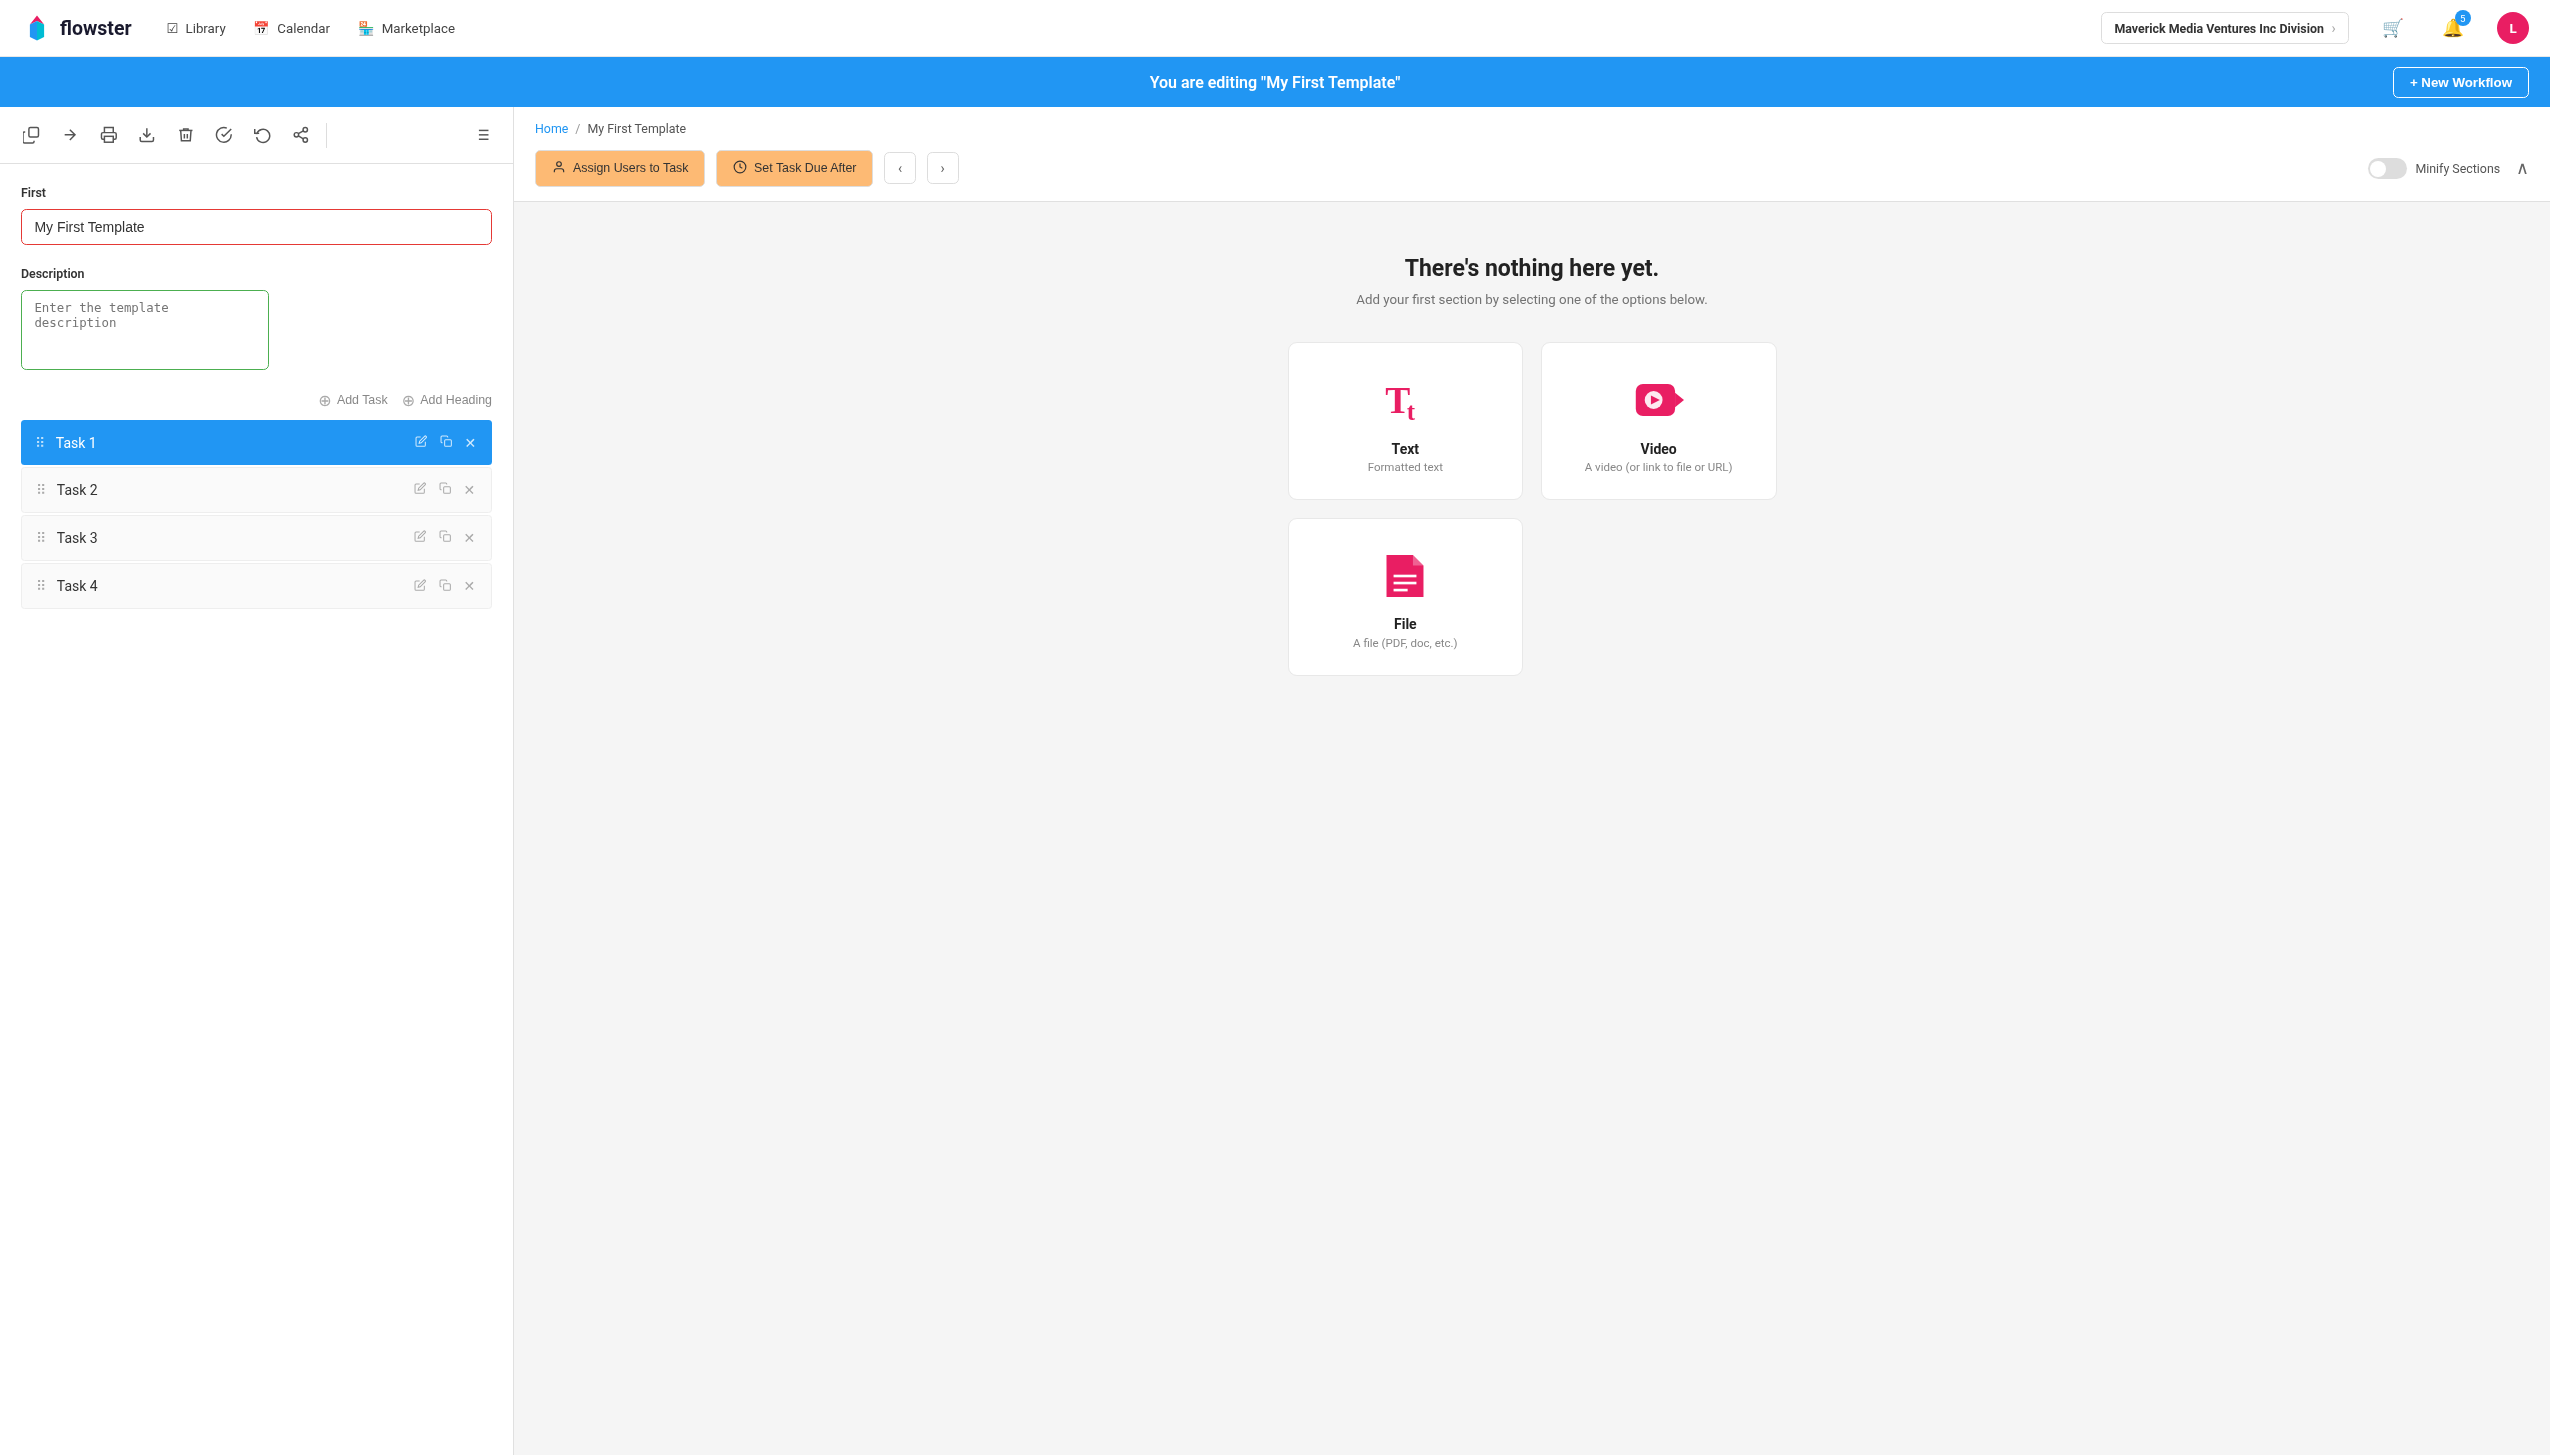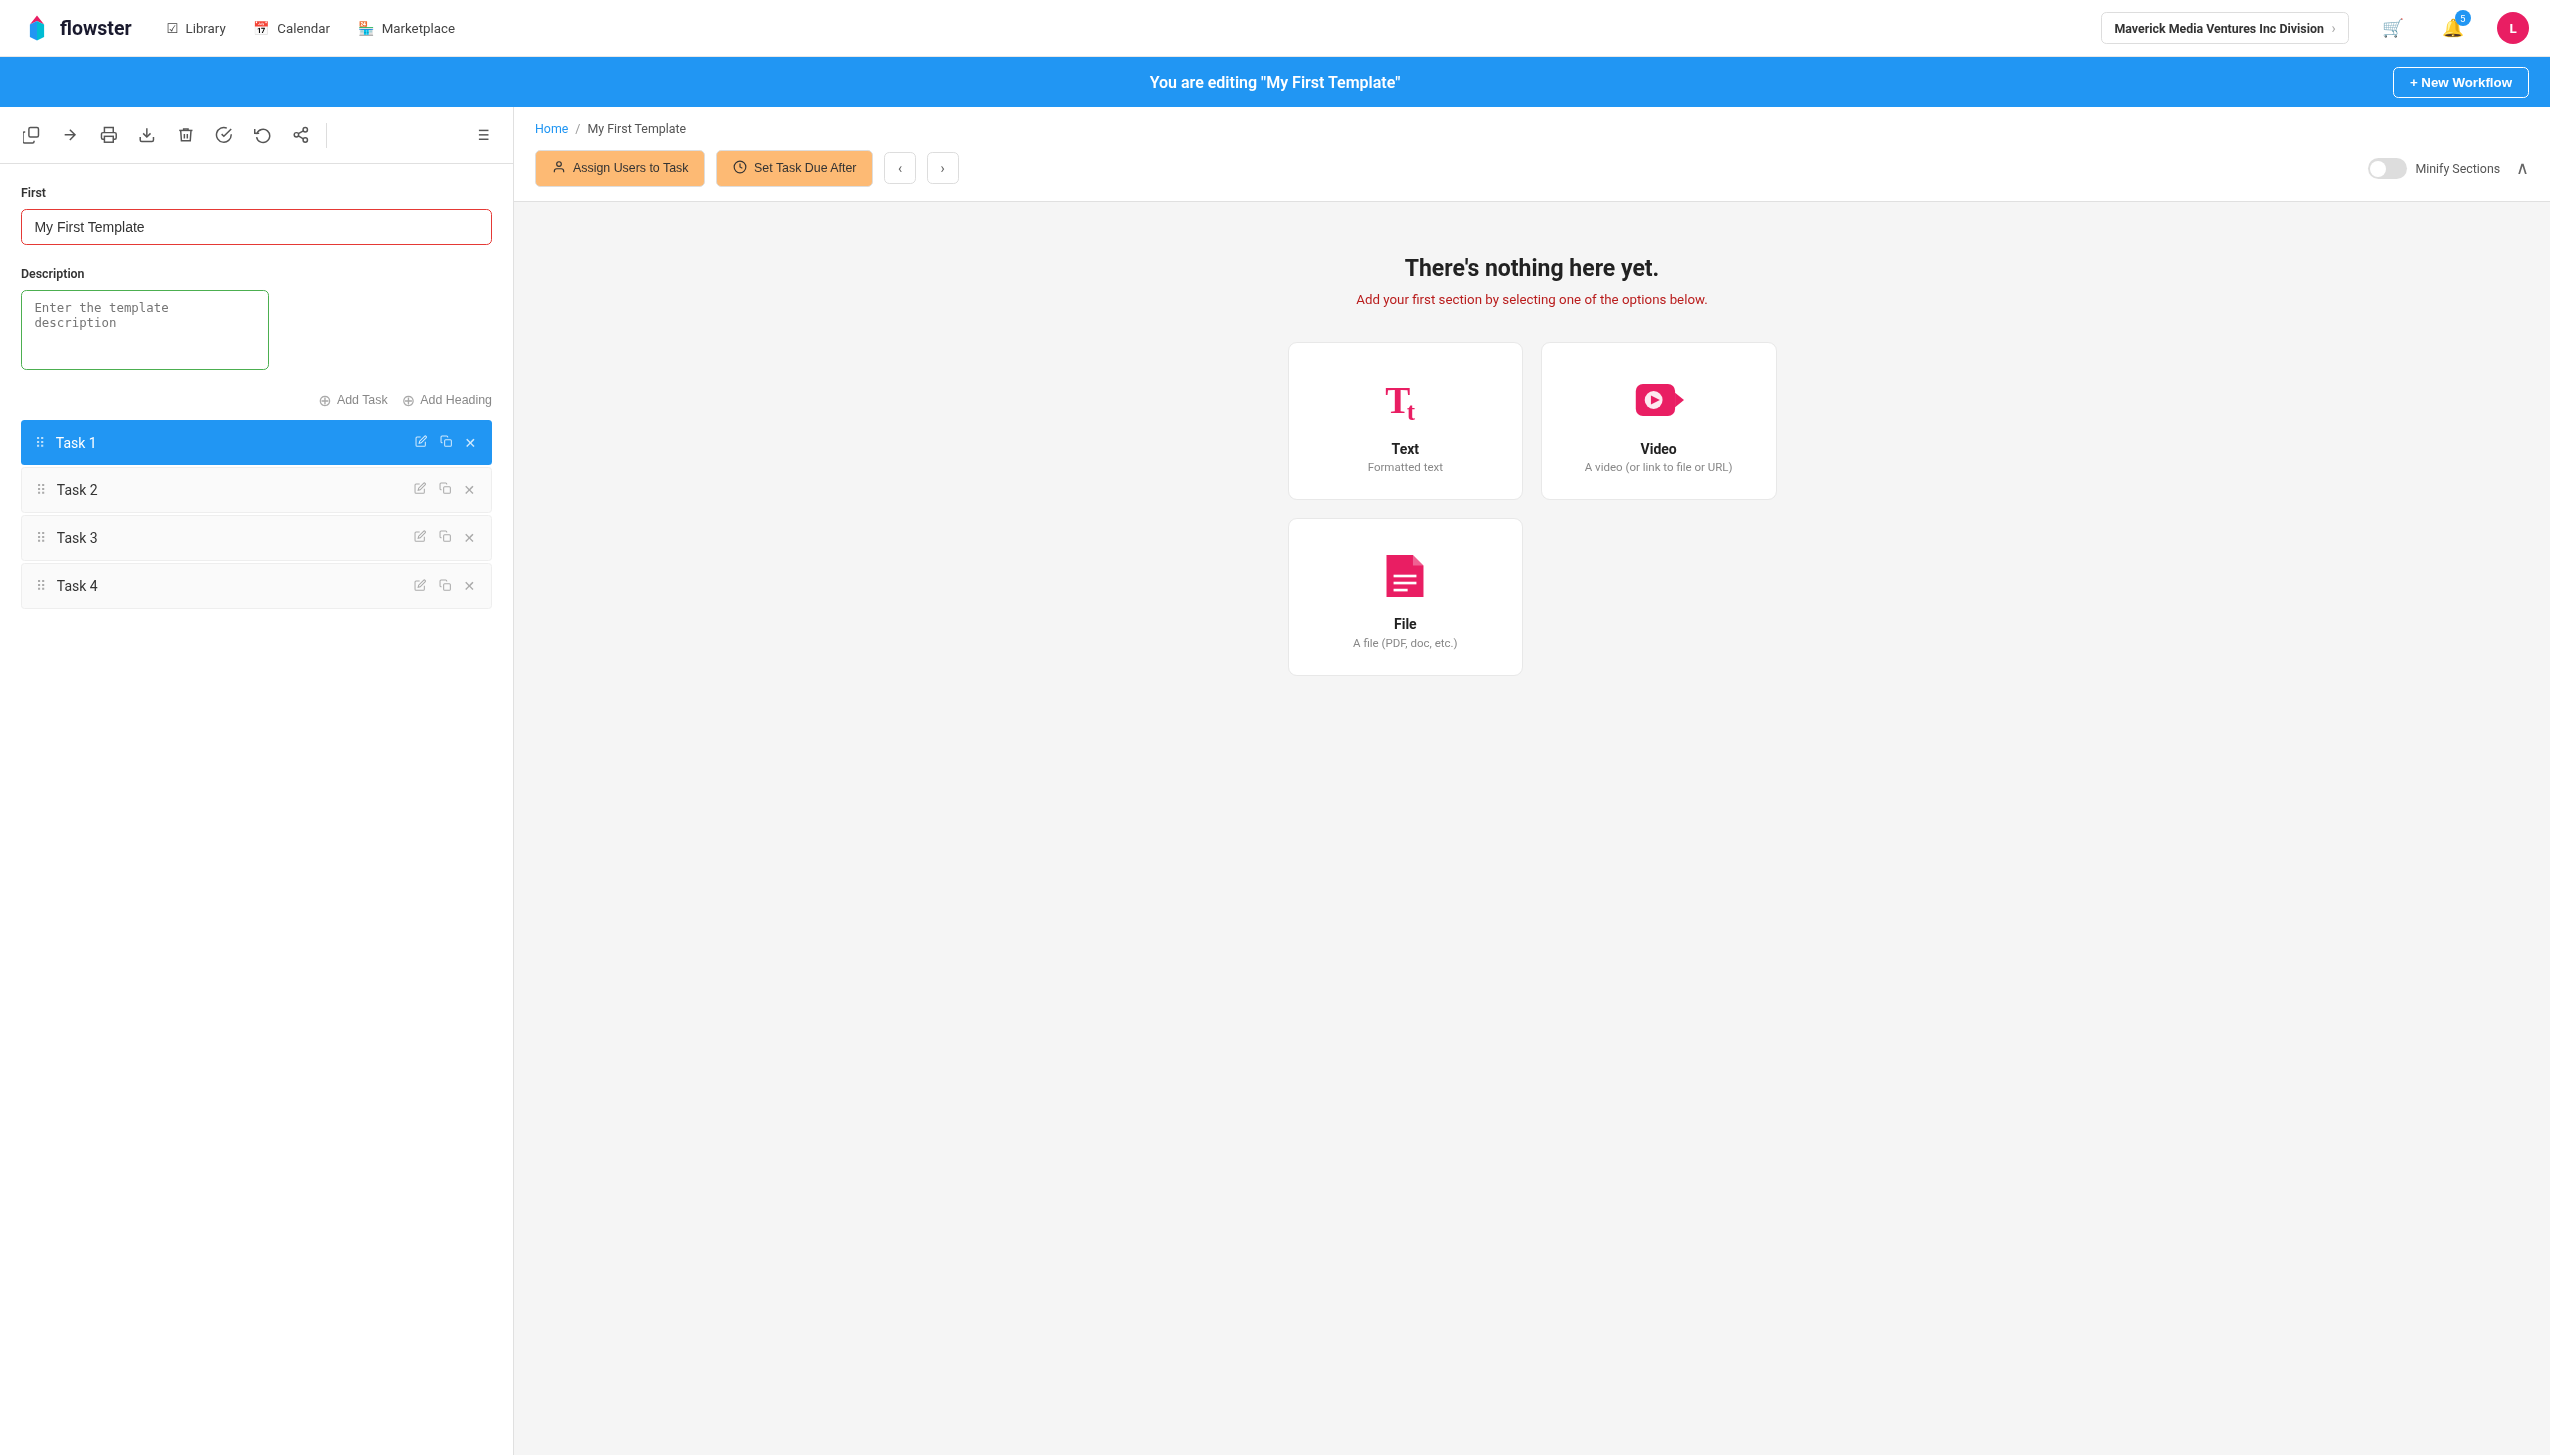--- a/index.html
+++ b/index.html
@@ -150,21 +150,21 @@
       width: 16px; height: 16px; background: #fff;
       border-radius: 50%; transition: left 0.2s;
     }
     .collapse-btn { font-size: 17.7px; cursor: pointer; color: #666; margin-left: 7px; }
 
     
     .empty-state {
       text-align: center; padding: 53px 21px 35px;
     }
     .empty-title { font-size: 23px; font-weight: 700; color: #222; margin-bottom: 10.6px; }
-    .empty-subtitle { font-size: 13.3px; color: #b91c1c; }
+    .empty-subtitle { font-size: 13.3px; color: #737373; }
 
     
     .section-options {
       display: grid; grid-template-columns: 1fr 1fr;
       gap: 17.7px; padding: 0 21px 21px; max-width: 531px; margin: 0 auto;
     }
     .section-card {
       background: #fff; border: 0.9px solid #e8e8e8; border-radius: 8.9px;
       padding: 32px 17.7px 25px;
       display: flex; flex-direction: column; align-items: center;

